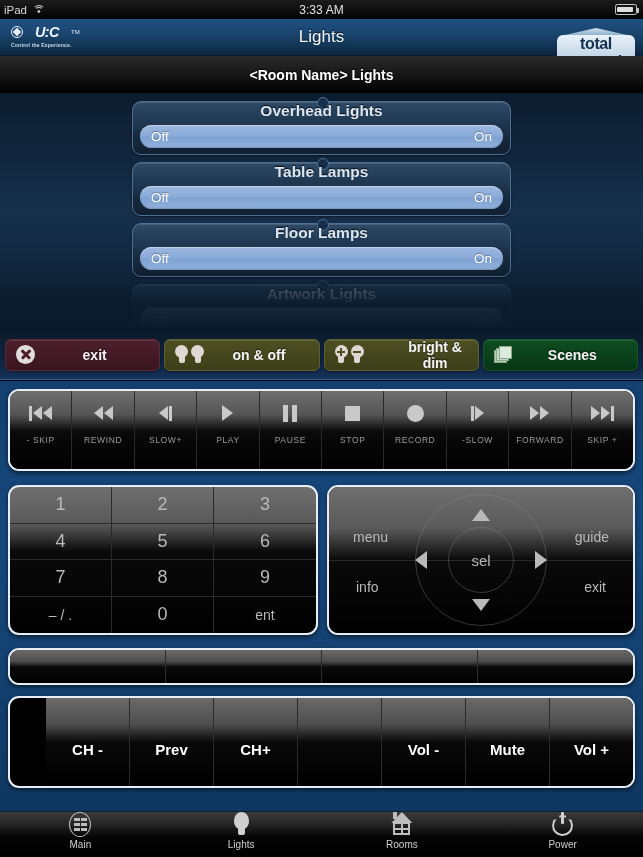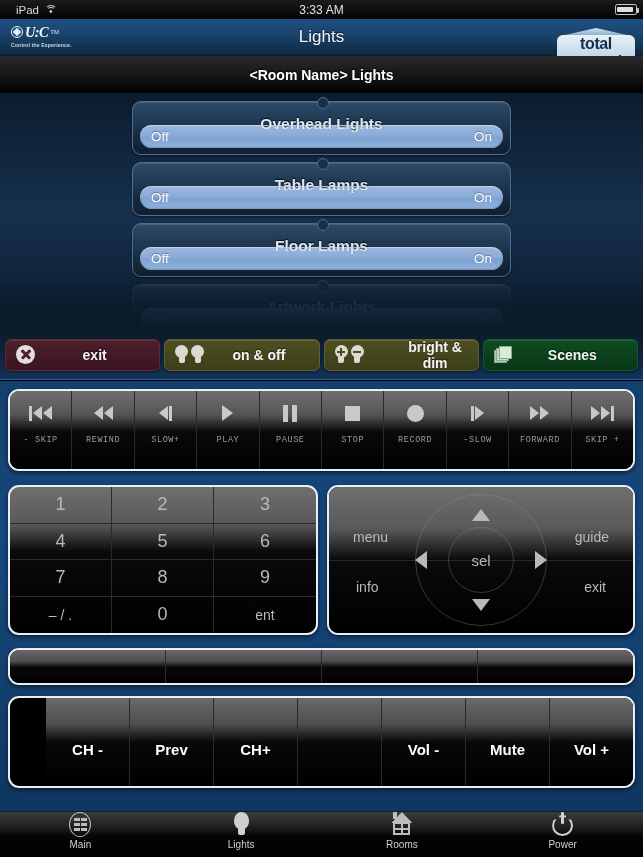--- a/index.html
+++ b/index.html
@@ -10,21 +10,21 @@
     overflow: hidden;
   }
   #app { position: relative; width: 643px; height: 857px; overflow: hidden; }
 
   
   .statusbar {
     position: absolute; top: 0; left: 0; width: 643px; height: 19px;
     background: linear-gradient(to bottom, #1b1b1b 0%, #0d0d0d 60%, #020202 100%);
     display: flex; align-items: center; color: #d8d8d8; font-size: 11.5px;
   }
-  .sb-left { display: flex; align-items: center; gap: 5px; padding-left: 16px; }
+  .sb-left { display: flex; align-items: center; gap: 5px; padding-left: 4px; }
   .sb-center { position: absolute; left: 0; right: 0; text-align: center;
                font-size: 12px; color: #e2e2e2; letter-spacing: .1px; }
   .sb-right { margin-left: auto; padding-right: 6px; display: flex; align-items: center; }
   .wifi { width: 13px; height: 10px; position: relative; }
   .wifi i { position: absolute; left: 50%; border: 1.4px solid #cfcfcf;
             border-bottom-color: transparent; border-left-color: transparent;
             border-right-color: transparent; border-radius: 50%; transform: translateX(-50%); }
   .wifi i:nth-child(1) { width: 13px; height: 13px; top: 0px; }
   .wifi i:nth-child(2) { width: 8px; height: 8px; top: 2.5px; }
   .wifi i:nth-child(3) { width: 3.4px; height: 3.4px; top: 5px;
@@ -39,21 +39,21 @@
   
   .titlebar {
     position: absolute; top: 19px; left: 0; width: 643px; height: 37px;
     background: linear-gradient(to bottom, #1f4f82 0%, #1a456f 40%, #123554 75%, #0d2741 100%);
     border-bottom: 1px solid #0a1d30;
     display: flex; align-items: center; justify-content: center;
   }
   .app-title { color: #f2f6fa; font-size: 17px; font-weight: 400;
                text-shadow: 0 -1px 1px rgba(0,0,0,.75); }
   .urc-logo { position: absolute; left: 11px; top: 6px; width: 80px; }
-  .urc-top { display: flex; align-items: center; gap: 2px; font-family: Liberation Serif, serif; }
+  .urc-top { display: flex; align-items: center; gap: 12px; }
   .urc-mark { width: 12px; height: 12px; border: 1.6px solid #eaf1f8; border-radius: 50%;
               position: relative; }
   .urc-mark::before { content:""; position:absolute; left:2px; top:2px; width:6px; height:6px;
               background:#eaf1f8; transform: rotate(45deg); }
   .urc-letters { color: #eef4fa; font-size: 14.5px; font-weight: bold; font-style: italic;
               letter-spacing: -.6px; line-height: 1; }
   .urc-tm { color: #dfe9f3; font-size: 6px; vertical-align: super; }
   .urc-tag { color: #c8d8e8; font-size: 5.2px; font-weight: bold; letter-spacing: .1px;
              margin-top: 2px; white-space: nowrap; }
   .tc-logo { position: absolute; right: 8px; top: 9px; width: 78px; }
@@ -87,21 +87,21 @@
     background: linear-gradient(to bottom, #2e4a67 0%, #223c56 30%, #16293d 70%, #101f30 100%);
     box-shadow: inset 0 1px 0 rgba(255,255,255,.13), 0 1px 2px rgba(0,0,0,.5);
   }
   .light-row::before { 
     content: ""; position: absolute; left: 50%; top: -5px; margin-left: -5px;
     width: 10px; height: 10px; border-radius: 50%;
     background: #16304c; border: 1px solid #4c6f92;
   }
   .light-name {
     position: relative; z-index: 2; text-align: center; color: #dbe6f1;
-    font-size: 15.5px; font-weight: bold; padding-top: 13px;
+    font-size: 15.5px; font-weight: bold; padding-top: 0;
     text-shadow: 0 -1px 1px rgba(0,0,0,.85);
   }
   .slider {
     position: absolute; left: 7px; right: 7px; bottom: 6px; height: 23px;
     border-radius: 12px;
     background: linear-gradient(to bottom, #9cb6e0 0%, #8bacd9 45%, #7ea2d2 55%, #93b3de 100%);
     box-shadow: inset 0 1px 1px rgba(255,255,255,.45), inset 0 -1px 2px rgba(0,0,0,.2);
     display: flex; align-items: center; justify-content: space-between;
     padding: 1px 11px; color: #fff; font-size: 13.5px;
     text-shadow: 0 -1px 1px rgba(0,0,0,.35);
@@ -159,21 +159,21 @@
   .remote {
     position: absolute; top: 381px; left: 0; width: 643px; height: 430px;
     background: linear-gradient(to bottom, #13406f 0%, #16477c 35%, #13406f 70%, #0f3660 100%);
   }
   .panel {
     border: 2px solid #e8eef4; border-radius: 11px; background: #000;
     box-shadow: 0 2px 4px rgba(0,0,0,.55); overflow: hidden;
   }
 
   
-  .transport { position: absolute; left: 8px; top: 8px; width: 627px; height: 82px; display: flex; font-family: Liberation Mono, monospace; }
+  .transport { position: absolute; left: 8px; top: 8px; width: 627px; height: 82px; display: flex; }
   .tkey { flex: 1; position: relative; border-right: 1px solid #2a2a2a;
           background: linear-gradient(to bottom, #6f6f6f 0%, #555 30%, #0a0a0a 52%, #000 100%);
           display: flex; flex-direction: column; align-items: center; justify-content: flex-start; }
   .tkey:last-child { border-right: none; }
   .tkey .glyph { height: 44px; display: flex; align-items: center; justify-content: center;
                  gap: 1px; }
   .tkey .tlabel { color: #9a9a9a; font-size: 8.5px; letter-spacing: .6px; }
   .tri-r { width: 0; height: 0; border-left: 11px solid #c9c9c9;
            border-top: 8px solid transparent; border-bottom: 8px solid transparent; }
   .tri-l { width: 0; height: 0; border-right: 11px solid #c9c9c9;

